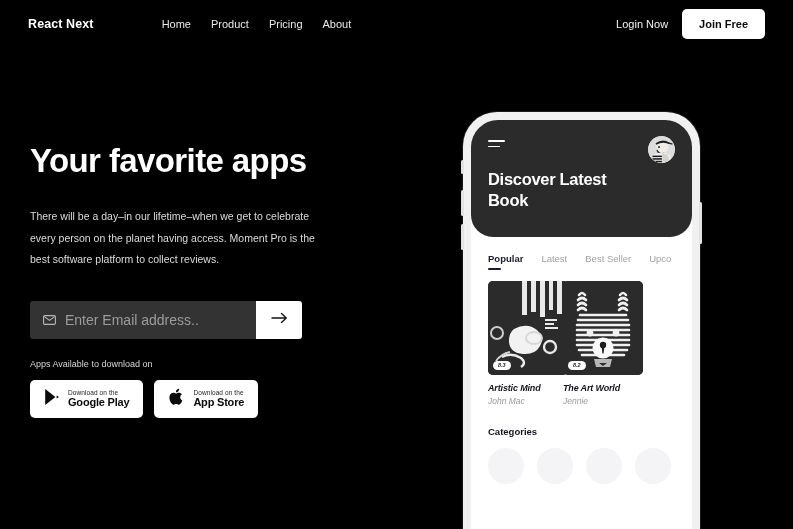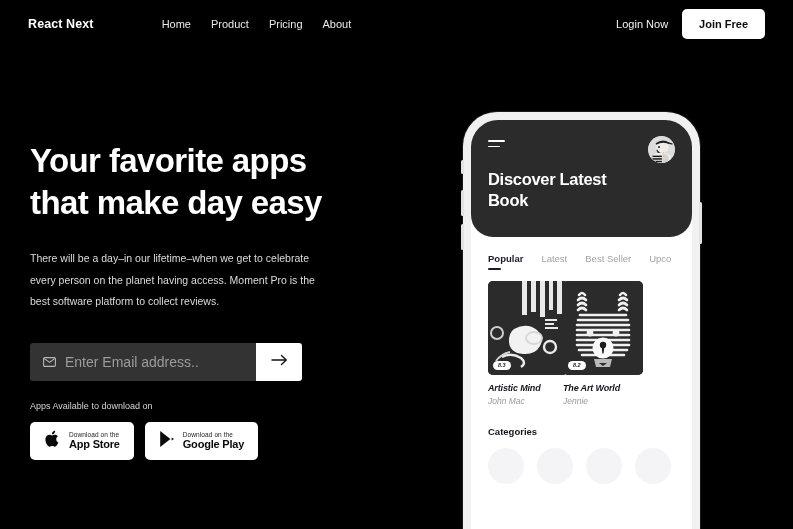--- a/index.html
+++ b/index.html
@@ -328,21 +328,20 @@
   </div>
   <div class="nav-right">
     <div class="login-link">Login Now</div>
     <button class="join-btn">Join Free</button>
   </div>
 </div>
 
 <div class="hero">
   <h1 class="headline">
     <span>Your favorite apps</span><br>
-    <span>that make day easy</span>
   </h1>
 
   <p class="subtext">There will be a day–in our lifetime–when we get to celebrate every person on the planet having access. Moment Pro is the best software platform to collect reviews.</p>
 
   <div class="email-row">
     <div class="email-box">
       <span class="env-icon">
         <svg width="13" height="10" viewBox="0 0 13 10">
           <rect x="0.6" y="0.6" width="11.8" height="8.8" rx="1.2" fill="none" stroke="#b6b6b6" stroke-width="1.1"></rect>
           <path d="M1.3 1.6 L6.5 5.4 L11.7 1.6" fill="none" stroke="#b6b6b6" stroke-width="1.1"></path>
@@ -356,43 +355,43 @@
           <path d="M0.5 6 H15" stroke="#111" stroke-width="1.3" fill="none"></path>
           <path d="M10.5 1.5 L15.3 6 L10.5 10.5" stroke="#111" stroke-width="1.3" fill="none" stroke-linecap="round" stroke-linejoin="round"></path>
         </svg>
       </span>
     </button>
   </div>
 
   <div class="avail-label">Apps Available to download on</div>
 
   <div class="badges">
+    <div class="badge">
+      <span>
+        <svg width="16" height="18" viewBox="0 0 16 18">
+          <path d="M1.2 0.9 L11.4 8.9 L1.2 17 Z" fill="#0a0a0a"></path>
+          <path d="M12.6 7.4 L15 8.9 L12.6 10.5 Z" fill="#0a0a0a"></path>
+        </svg>
+      </span>
+      <span class="badge-txt">
+        <span class="badge-small">Download on the</span>
+        <span class="badge-big">Google Play</span>
+      </span>
+    </div>
+
     <div class="badge">
       <span>
         <svg width="17" height="20" viewBox="0 0 17 20">
           <path d="M12.2 10.4c0-2 1.6-3 1.7-3.05-0.95-1.4-2.4-1.6-2.9-1.6-1.25-0.13-2.4 0.73-3.03 0.73-0.62 0-1.58-0.71-2.6-0.69-1.35 0.02-2.58 0.78-3.27 1.98-1.39 2.42-0.36 6 1 7.96 0.66 0.96 1.45 2.04 2.49 2 1-0.04 1.38-0.65 2.59-0.65s1.55 0.65 2.6 0.63c1.08-0.02 1.76-0.98 2.42-1.95 0.76-1.12 1.07-2.2 1.09-2.26-0.02-0.01-2.09-0.8-2.11-3.17z" fill="#0a0a0a"></path>
           <path d="M10.3 4.2c0.55-0.67 0.92-1.6 0.82-2.53-0.79 0.03-1.75 0.53-2.32 1.2-0.51 0.59-0.96 1.53-0.84 2.44 0.88 0.07 1.78-0.45 2.34-1.11z" fill="#0a0a0a"></path>
         </svg>
       </span>
       <span class="badge-txt">
         <span class="badge-small">Download on the</span>
         <span class="badge-big">App Store</span>
-      </span>
-    </div>
-
-    <div class="badge">
-      <span>
-        <svg width="16" height="18" viewBox="0 0 16 18">
-          <path d="M1.2 0.9 L11.4 8.9 L1.2 17 Z" fill="#0a0a0a"></path>
-          <path d="M12.6 7.4 L15 8.9 L12.6 10.5 Z" fill="#0a0a0a"></path>
-        </svg>
-      </span>
-      <span class="badge-txt">
-        <span class="badge-small">Download on the</span>
-        <span class="badge-big">Google Play</span>
       </span>
     </div>
   </div>
 </div>
 
 <div class="phone">
   <div class="side-btn btn-mute"></div>
   <div class="side-btn btn-volup"></div>
   <div class="side-btn btn-voldn"></div>
   <div class="side-btn btn-power"></div>

